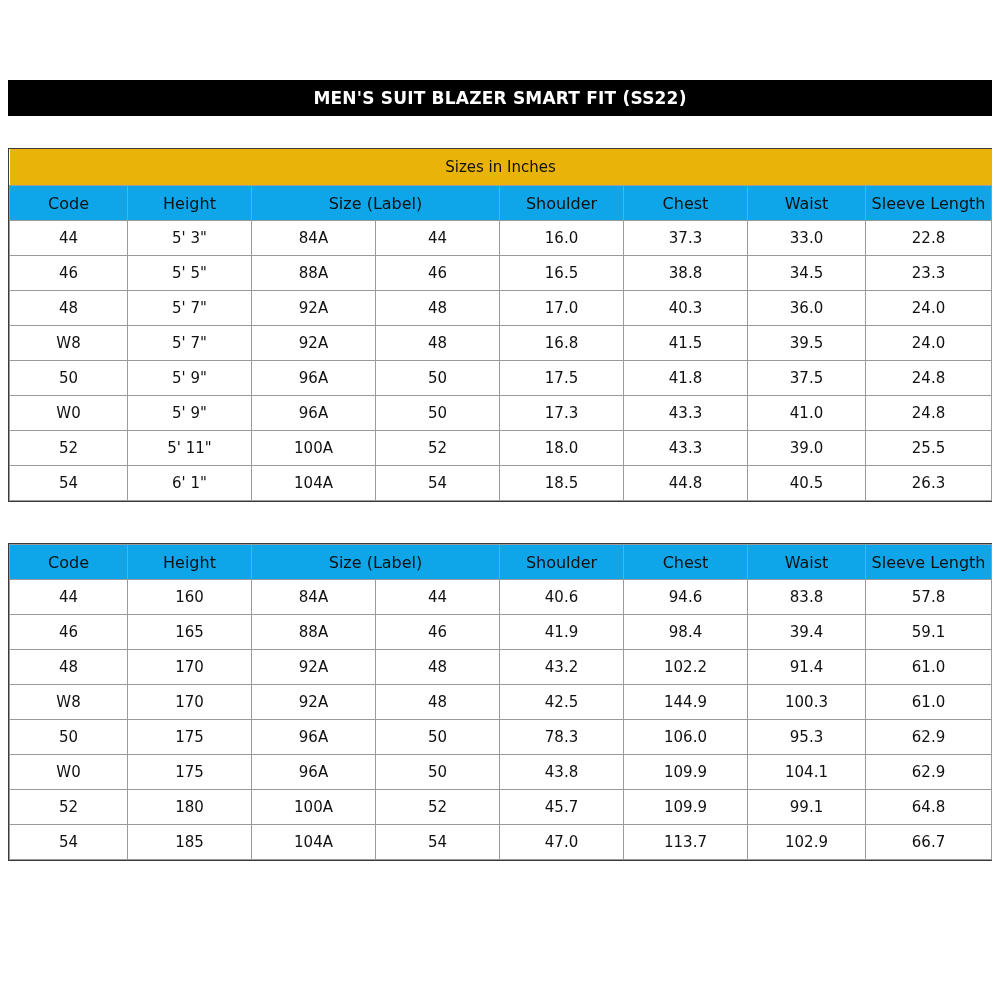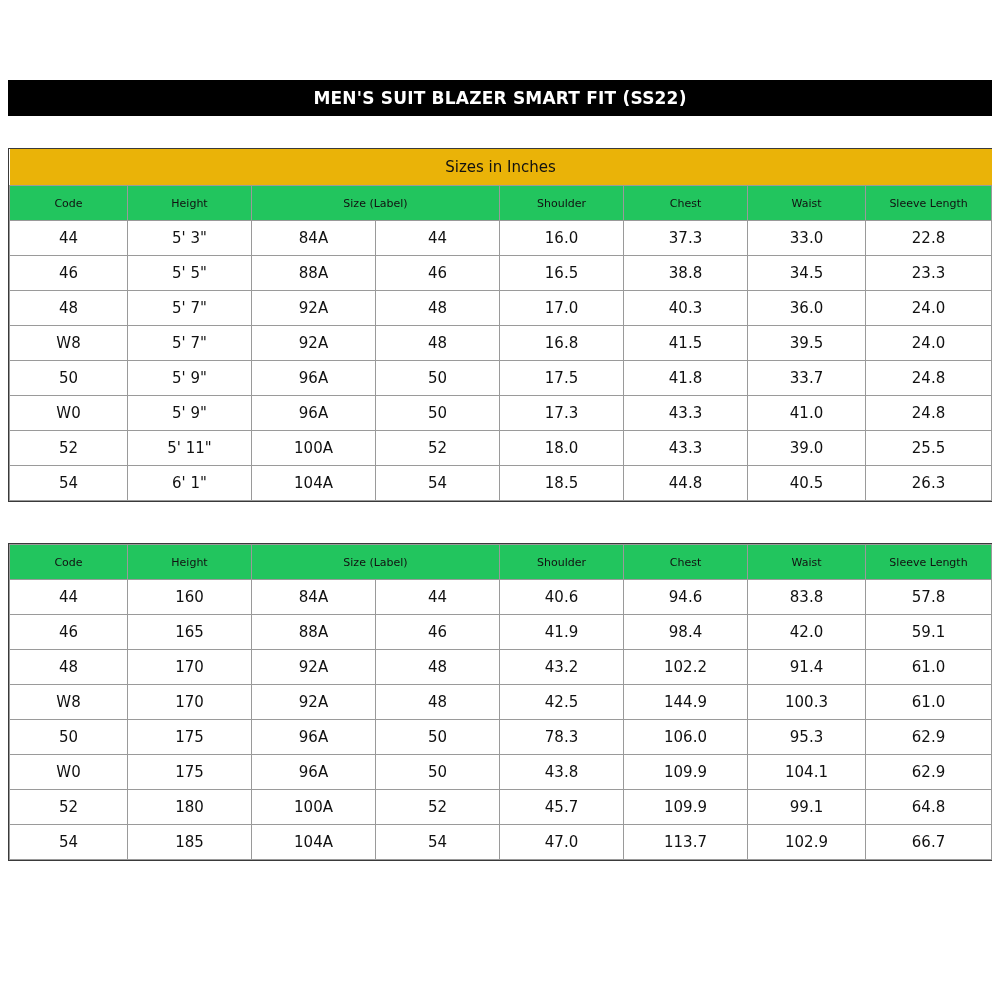--- a/index.html
+++ b/index.html
@@ -64,23 +64,23 @@
     color: #111111;
   }
   table.size-table tr.caption-row td {
     border: none;
     border-bottom: 1px solid #9a9a9a;
     height: 36px;
     font-size: 15px;
     background: #eab308;
   }
   table.size-table tr.header-row th {
-    background: #22c55e;
+    background: #0ea5e9;
     height: 34px;
-    font-size: 11px;
+    font-size: 16px;
   }
   table.size-table tr.data-row td {
     background: #ffffff;
     height: 34px;
   }
   
   col.c-code   { width: 118px; }
   col.c-height { width: 124px; }
   col.c-label  { width: 124px; }
   col.c-label2 { width: 124px; }
@@ -163,21 +163,21 @@
           <td>39.5</td>
           <td>24.0</td>
         </tr>
         <tr class="data-row">
           <td>50</td>
           <td>5' 9"</td>
           <td>96A</td>
           <td>50</td>
           <td>17.5</td>
           <td>41.8</td>
-          <td>33.7</td>
+          <td>37.5</td>
           <td>24.8</td>
         </tr>
         <tr class="data-row">
           <td>W0</td>
           <td>5' 9"</td>
           <td>96A</td>
           <td>50</td>
           <td>17.3</td>
           <td>43.3</td>
           <td>41.0</td>
@@ -239,21 +239,21 @@
           <td>83.8</td>
           <td>57.8</td>
         </tr>
         <tr class="data-row">
           <td>46</td>
           <td>165</td>
           <td>88A</td>
           <td>46</td>
           <td>41.9</td>
           <td>98.4</td>
-          <td>42.0</td>
+          <td>39.4</td>
           <td>59.1</td>
         </tr>
         <tr class="data-row">
           <td>48</td>
           <td>170</td>
           <td>92A</td>
           <td>48</td>
           <td>43.2</td>
           <td>102.2</td>
           <td>91.4</td>

